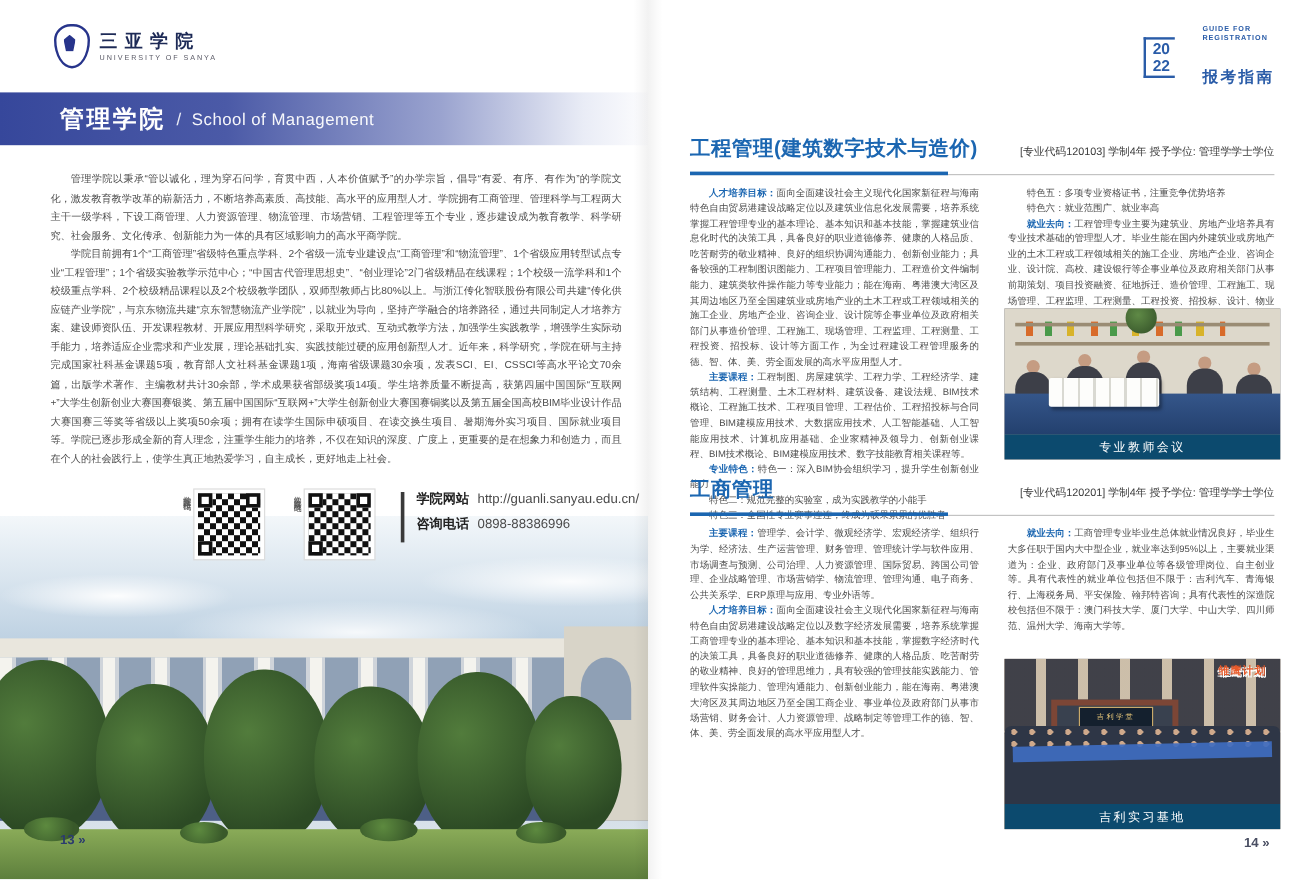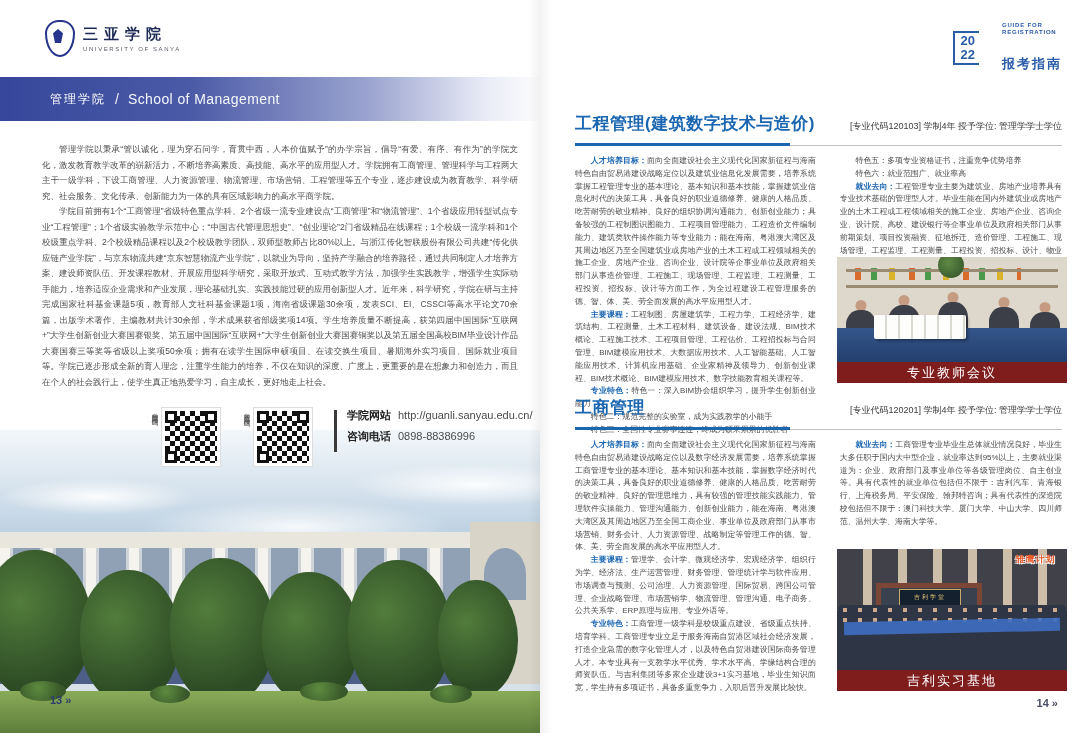--- a/index.html
+++ b/index.html
@@ -16,21 +16,21 @@
     border-radius:46% 46% 50% 50%/36% 36% 64% 64%;position:relative;}
   .emblem::after{content:"";position:absolute;left:6px;top:7px;width:10px;height:14px;
     background:#27348b;clip-path:polygon(50% 0,100% 30%,80% 100%,20% 100%,0 30%);}
   .logo-cn{font-family:"Liberation Serif","DejaVu Serif",serif;font-weight:bold;
     font-size:15px;letter-spacing:6px;color:#1d2a56;}
   .logo-en{font-size:6px;letter-spacing:1.6px;color:#5a5a66;margin-top:2px;}
 
   .banner{position:absolute;left:0;top:77px;width:540px;height:44px;
     background:linear-gradient(90deg,#36479b 0%,#4b5aa7 35%,#9aa3cf 68%,#e9ecf6 90%,#fdfdfe 100%);
     display:flex;align-items:center;padding-left:50px;box-sizing:border-box;color:#ffffff;}
-  .banner-cn{font-size:12px;font-weight:normal;letter-spacing:2px;}
+  .banner-cn{font-size:20px;font-weight:bold;letter-spacing:2px;}
   .banner-sep{font-size:14px;margin:0 9px;opacity:.9;}
   .banner-en{font-size:14px;opacity:.95;letter-spacing:.4px;}
 
   .intro{position:absolute;left:42px;top:142px;width:476px;color:#4e4e4e;
     font-size:8.5px;line-height:15.5px;text-align:justify;}
   .intro p{margin:0;text-indent:2em;}
 
   
   .campus-photo{position:absolute;left:0;top:430px;width:540px;height:303px;overflow:hidden;}
   .cp-sky{position:absolute;inset:0;background:linear-gradient(180deg,#f3f7fa 0%,#d8e4ee 18%,#a7c1d8 48%,#cdd9e4 75%,#e7edf1 100%);}
@@ -88,22 +88,22 @@
   .prog-rule{margin-top:7px;height:3px;border-bottom:1px solid #c3c3c3;position:relative;}
   .rule-blue{position:absolute;left:0;bottom:-1px;width:215px;height:3px;background:#1b66b1;}
   .prog-cols{display:flex;gap:24px;margin-top:9px;}
   .col{color:#4c4c4c;font-size:7.9px;line-height:12.8px;text-align:justify;}
   .col-left{width:247px;} .col-right{width:228px;}
   .col p{margin:0;text-indent:2em;}
   .plabel{font-weight:bold;color:#1b66b1;}
 
   
   .photo{position:absolute;width:230px;overflow:hidden;background:#888;z-index:4;}
-  .photo-caption{position:absolute;left:0;right:0;bottom:0;height:21px;background:#7f1d1d;
-    color:#fff;font-size:13px;letter-spacing:2px;display:flex;align-items:center;justify-content:center;}
+  .photo-caption{position:absolute;left:0;right:0;bottom:0;height:21px;background:#0c4a6e;
+    color:#fff;font-size:10px;letter-spacing:2px;display:flex;align-items:center;justify-content:center;}
   .photo-meeting{left:297px;top:257px;height:126px;}
   .pm-wall{position:absolute;inset:0 0 42% 0;background:#ddd8cb;}
   .pm-shelf{position:absolute;left:4%;right:4%;top:22%;height:3px;background:#9a8c74;box-shadow:0 -16px 0 #9a8c74;}
   .pm-blocks{position:absolute;left:8%;top:9%;width:72%;height:9%;
     background:repeating-linear-gradient(90deg,#d86b2a 0 6px,transparent 6px 16px,#4a9a4a 16px 22px,transparent 22px 34px,#d8b32a 34px 40px,transparent 40px 54px);}
   .pm-plant{position:absolute;left:44%;top:-4%;width:26px;height:26px;border-radius:50%;
     background:radial-gradient(circle at 40% 40%,#5f8a46,#3c5c2e 75%);}
   .person{position:absolute;}
   .person::before{content:"";position:absolute;left:50%;transform:translateX(-50%);top:0;
     width:11px;height:11px;border-radius:50%;background:#c59c82;}
@@ -267,23 +267,22 @@
     <section class="program program-2">
       <div class="prog-header">
         <h2 class="prog-title">工商管理</h2>
         <div class="prog-meta">[专业代码120201]  学制4年  授予学位: 管理学学士学位</div>
       </div>
       <div class="prog-rule">
           <span class="rule-blue"></span>
         </div>
       <div class="prog-cols">
         <div class="col col-left">
+          <p><span class="plabel">主要课程：</span><span>管理学、会计学、微观经济学、宏观经济学、组织行为学、经济法、生产运营管理、财务管理、管理统计学与软件应用、市场调查与预测、公司治理、人力资源管理、国际贸易、跨国公司管理、企业战略管理、市场营销学、物流管理、管理沟通、电子商务、公共关系学、ERP原理与应用、专业外语等。</span></p>
           <p><span class="plabel">人才培养目标：</span><span>面向全面建设社会主义现代化国家新征程与海南特色自由贸易港建设战略定位以及数字经济发展需要，培养系统掌握工商管理专业的基本理论、基本知识和基本技能，掌握数字经济时代的决策工具，具备良好的职业道德修养、健康的人格品质、吃苦耐劳的敬业精神、良好的管理思维力，具有较强的管理技能实践能力、管理软件实操能力、管理沟通能力、创新创业能力，能在海南、粤港澳大湾区及其周边地区乃至全国工商企业、事业单位及政府部门从事市场营销、财务会计、人力资源管理、战略制定等管理工作的德、智、体、美、劳全面发展的高水平应用型人才。</span></p>
-          <p><span class="plabel">主要课程：</span><span>管理学、会计学、微观经济学、宏观经济学、组织行为学、经济法、生产运营管理、财务管理、管理统计学与软件应用、市场调查与预测、公司治理、人力资源管理、国际贸易、跨国公司管理、企业战略管理、市场营销学、物流管理、管理沟通、电子商务、公共关系学、ERP原理与应用、专业外语等。</span></p>
-          <p><span class="plabel">专业特色：</span><span>工商管理一级学科是校级重点建设、省级重点扶持、培育学科。工商管理专业立足于服务海南自贸港区域社会经济发展，打造企业急需的数字化管理人才，以及特色自贸港建设国际商务管理人才。本专业具有一支教学水平优秀、学术水平高、学缘结构合理的师资队伍。与吉利集团等多家企业建设3+1实习基地，毕业生知识面宽，学生持有多项证书，具备多重竞争力，入职后晋升发展比较快。</span></p>
         </div>
         <div class="col col-right">
           <p><span class="plabel">就业去向：</span><span>工商管理专业毕业生总体就业情况良好，毕业生大多任职于国内大中型企业，就业率达到95%以上，主要就业渠道为：企业、政府部门及事业单位等各级管理岗位、自主创业等。具有代表性的就业单位包括但不限于：吉利汽车、青海银行、上海税务局、平安保险、翰邦特咨询；具有代表性的深造院校包括但不限于：澳门科技大学、厦门大学、中山大学、四川师范、温州大学、海南大学等。</span></p>
         </div>
       </div>
     </section>
 
     <div class="photo photo-geely">
       <div class="pg-facade"></div>
       <div class="pg-windows"></div>

